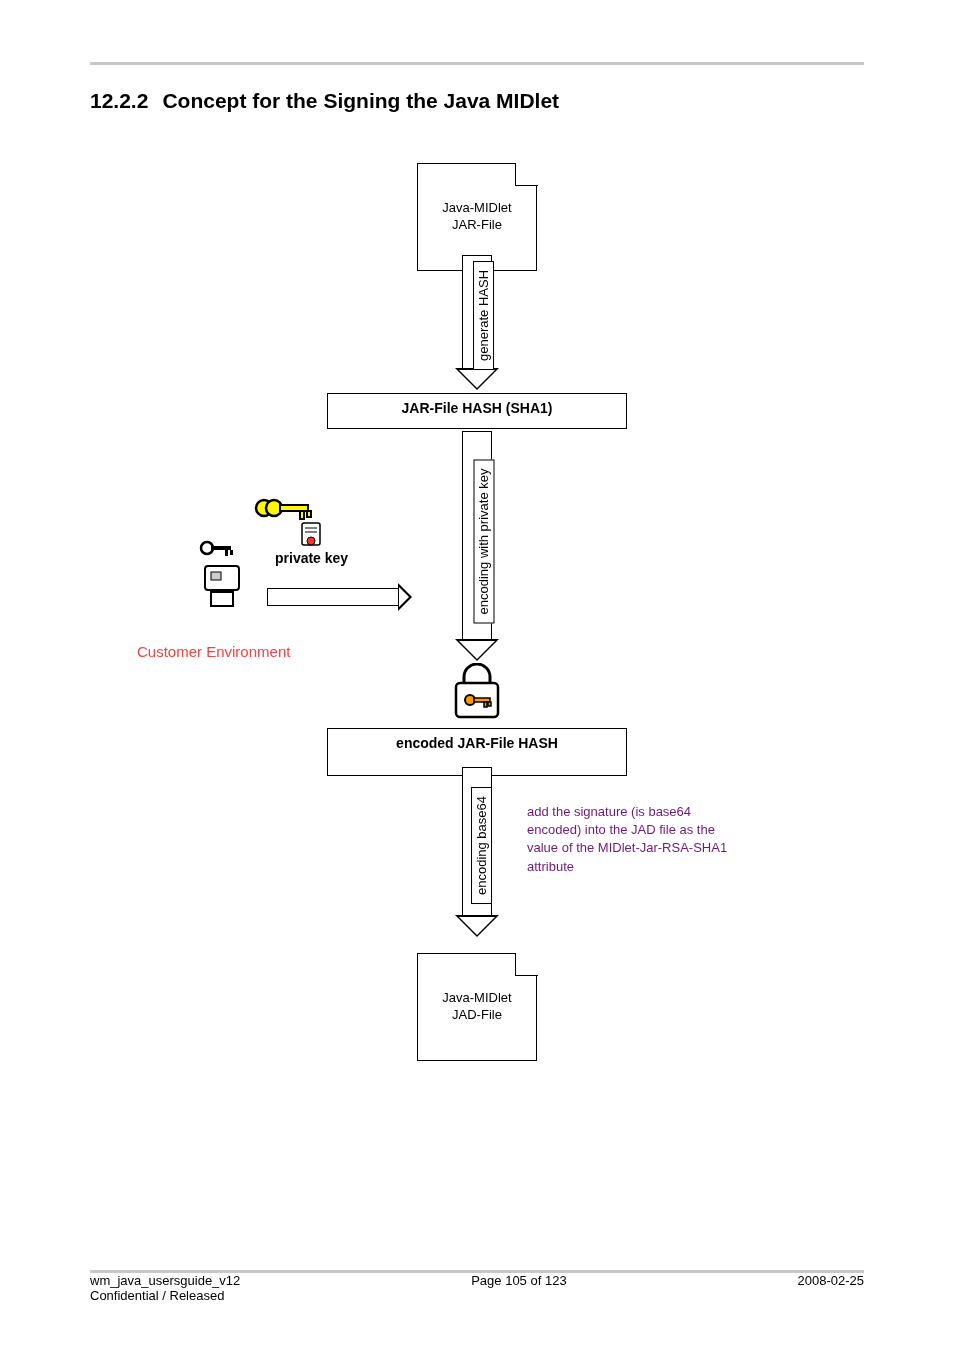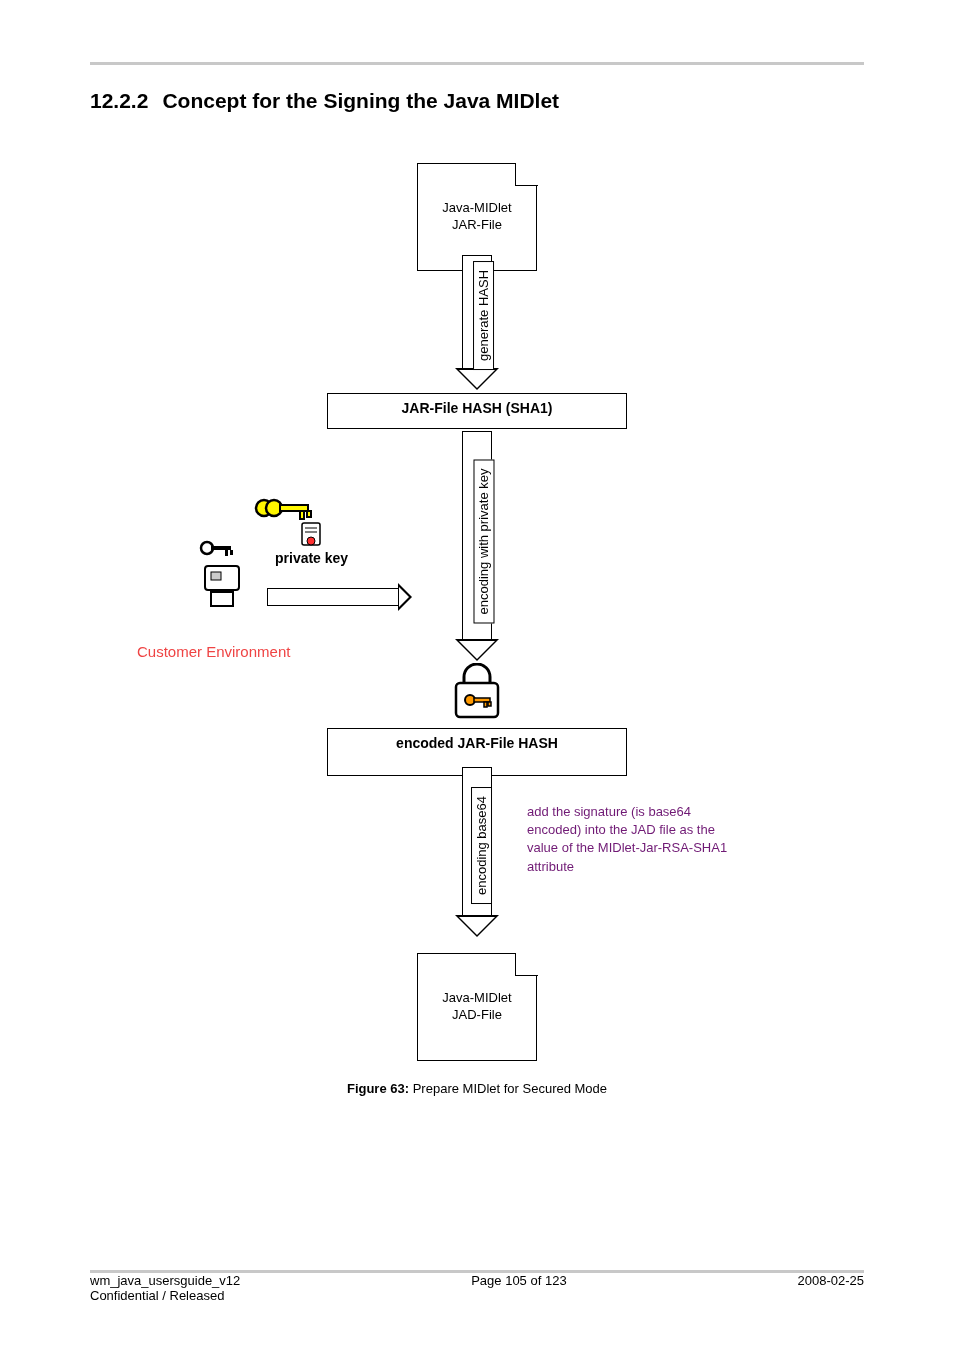--- a/index.html
+++ b/index.html
@@ -307,24 +307,20 @@
       <span class="arrow-label" style="top:68px; left:-34px;">encoding base64</span>
     </div>
 
     <div class="side-text" style="left:360px; top:640px;">add the signature (is base64 encoded) into the JAD file as the value of the MIDlet-Jar-RSA-SHA1 attribute</div>
 
     <div class="doc-icon" style="left:250px; top:790px;">
       <span style="white-space:pre-line;">Java-MIDlet
 JAD-File</span>
     </div>
 
-    <div class="caption" style="position:absolute; left:0; right:0; top:910px;">
-      <b>Figure 63:</b>
-      <span>Prepare MIDlet for Secured Mode</span>
-    </div>
   </div>
 
   <div class="footer-rule"></div>
   <div class="footer">
     <div class="footer-left">
       <span>wm_java_usersguide_v12</span>
       <span>Confidential / Released</span>
     </div>
     <span>Page 105 of 123</span>
     <span>2008-02-25</span>

